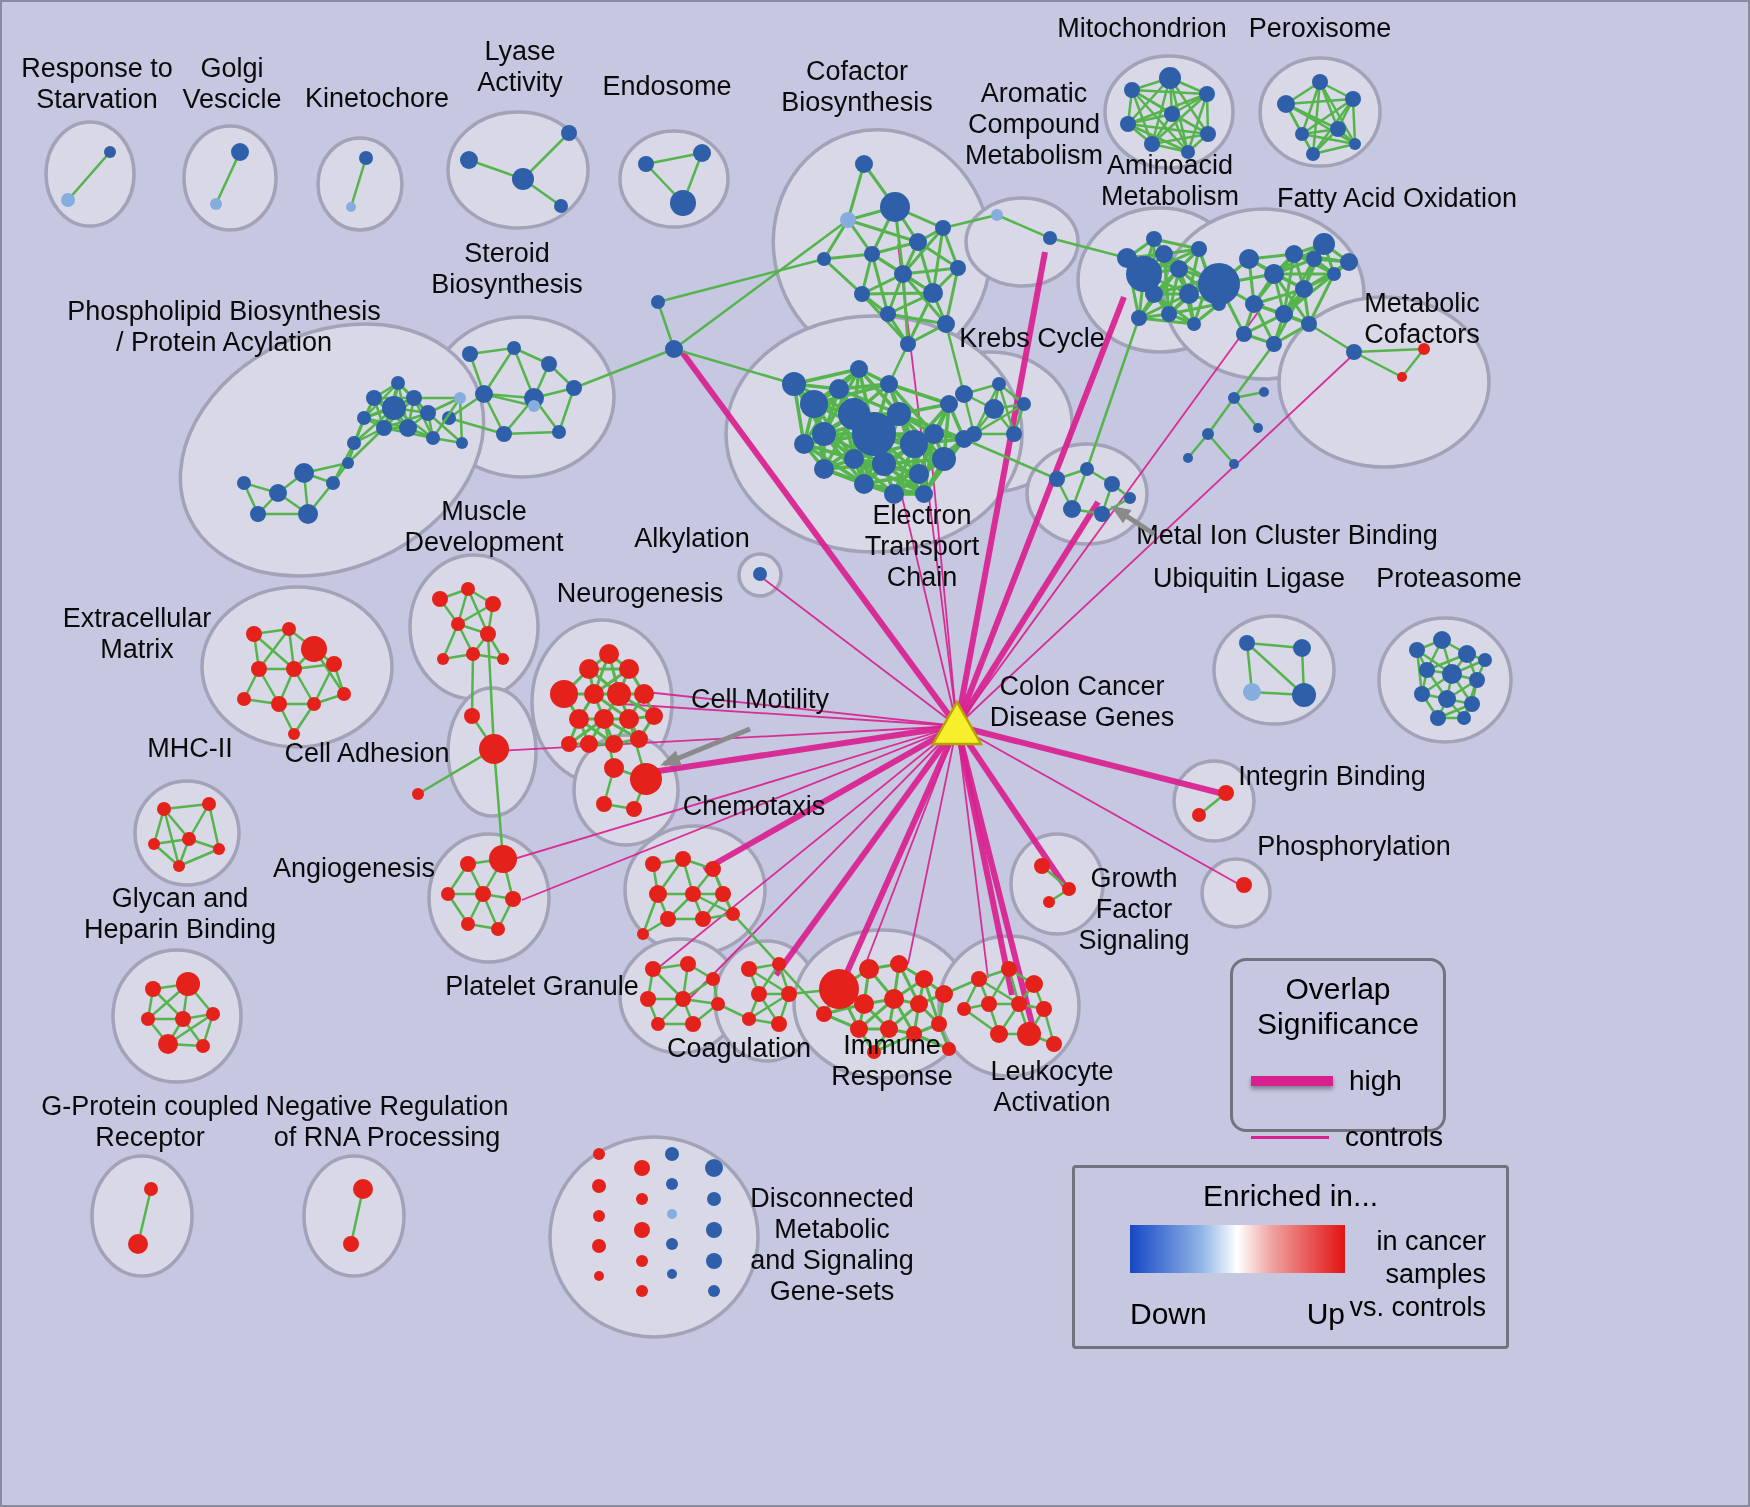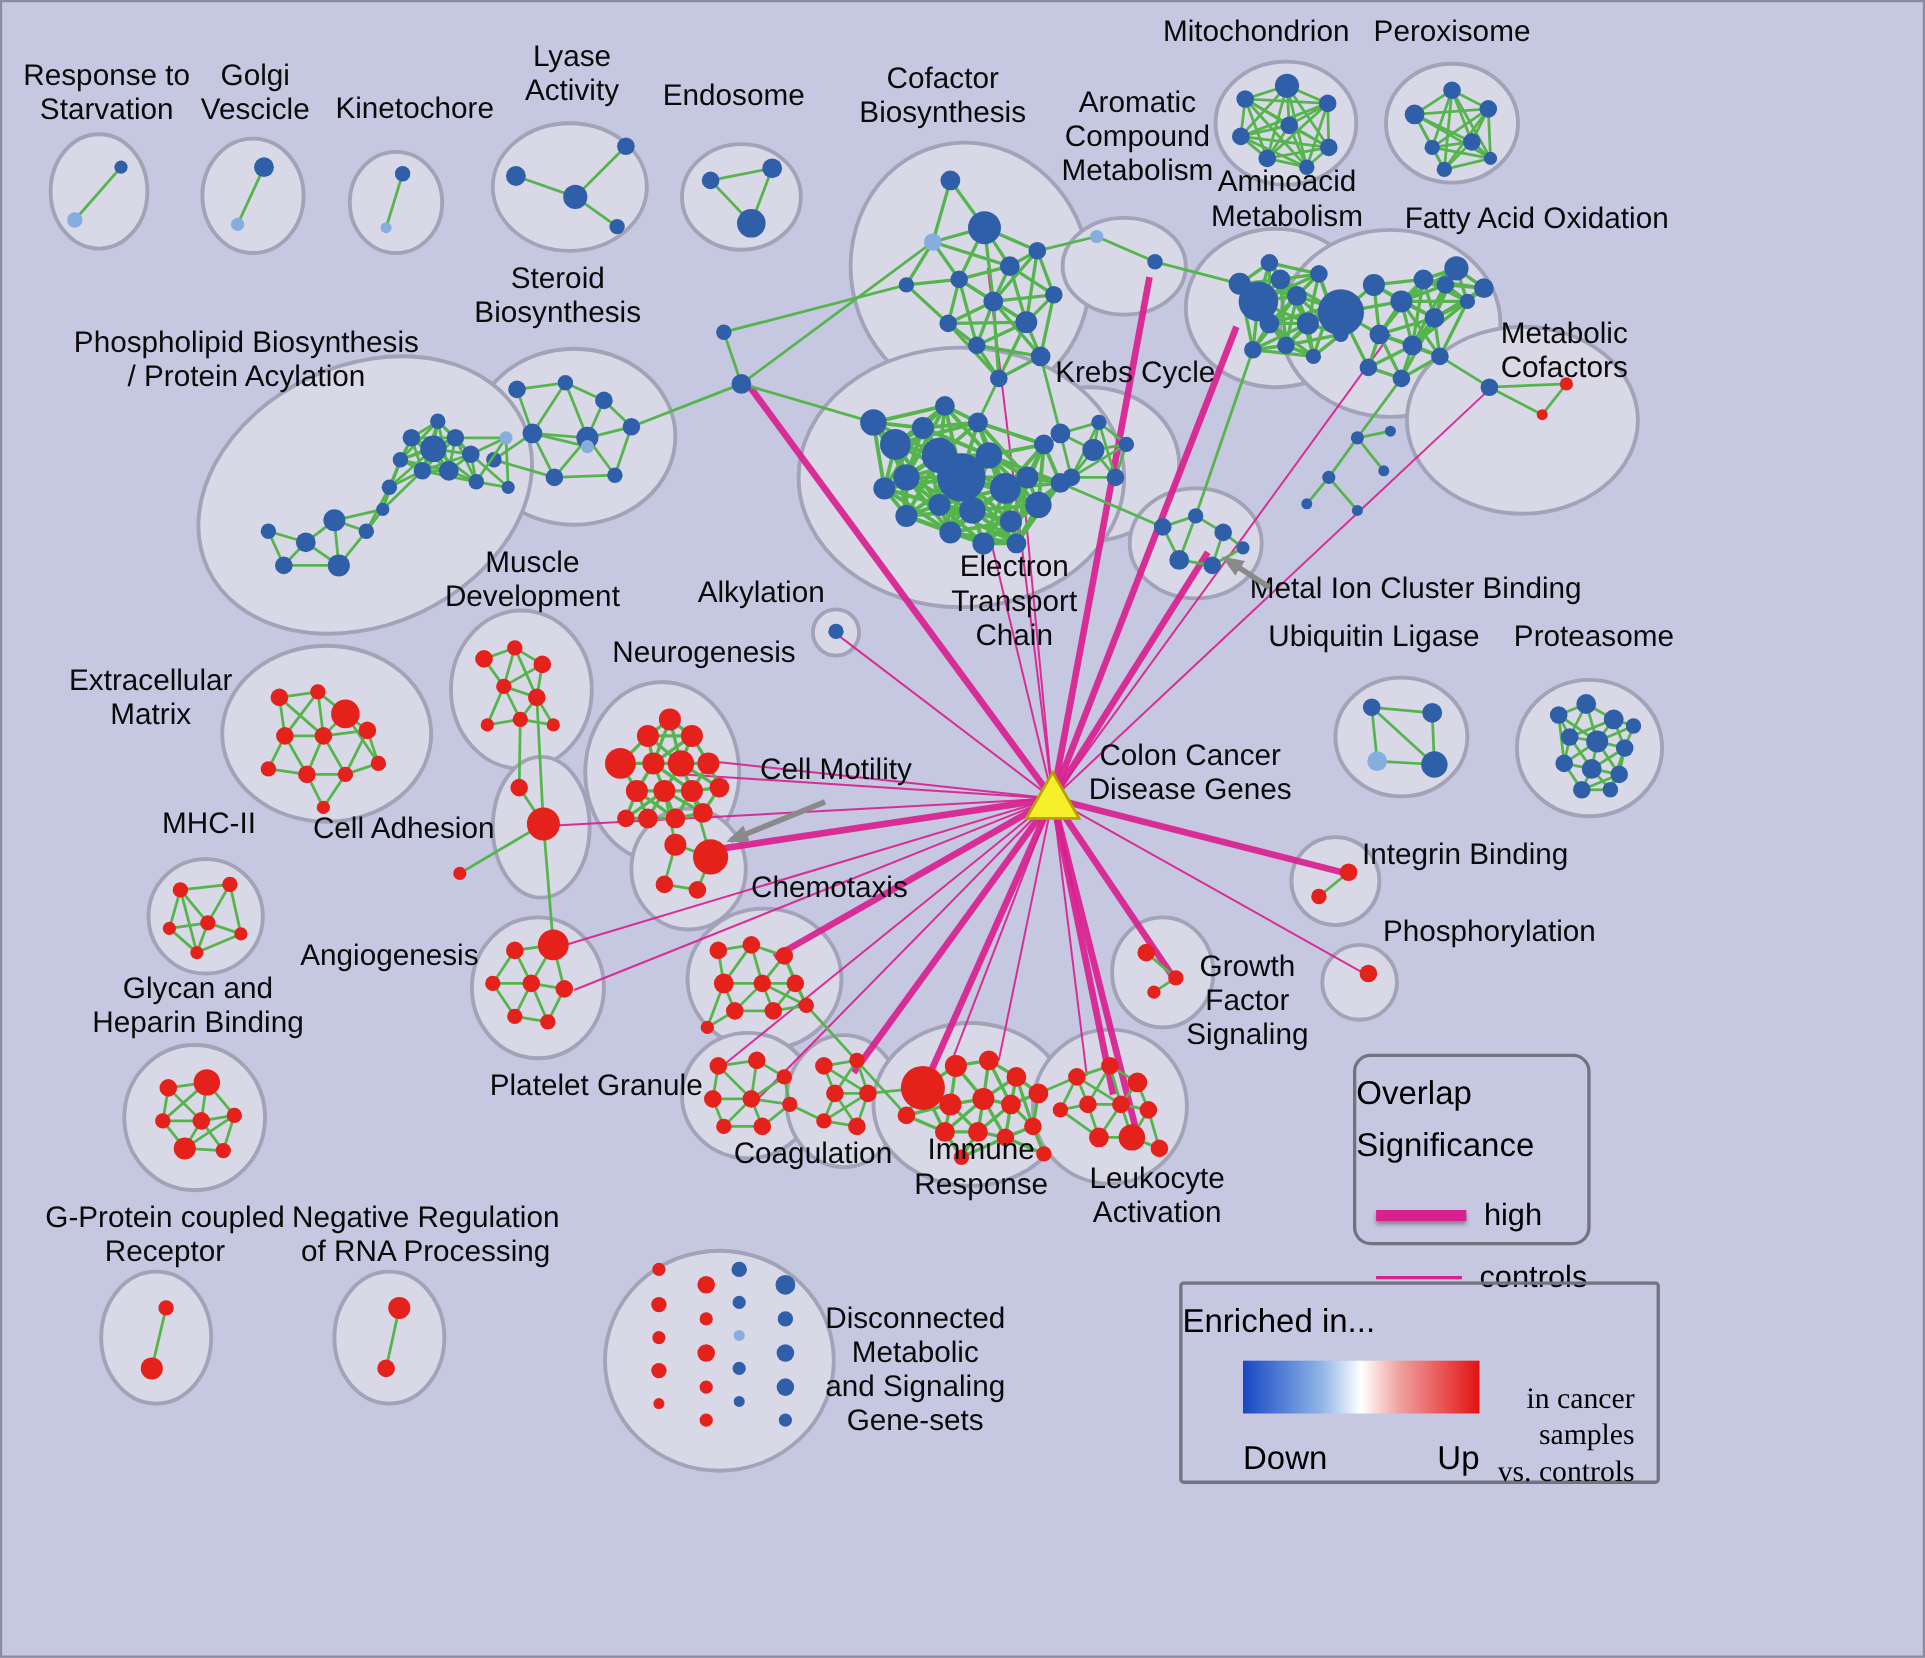--- a/index.html
+++ b/index.html
@@ -1,31 +1,31 @@
 <!DOCTYPE html>
 <html><head>
 <meta charset="utf-8">
 <style>
   html,body{margin:0;padding:0;}
   body{font-family:"Liberation Sans", sans-serif; background:#9a9ab0;}
   #stage{position:relative;width:1750px;height:1507px;background:#c6c7e1;overflow:hidden;border:2px solid #8a8aa0;box-sizing:border-box;}
   #net{position:absolute;left:0;top:0;}
   .legend{position:absolute;box-sizing:border-box;color:#000;}
   .legend-overlap{left:1228px;top:956px;width:216px;height:174px;border:3px solid #73737f;border-radius:16px;}
-  .legend-title{white-space:pre-line;font-size:30px;line-height:47px;text-align:left;margin-top:10px;}
+  .legend-title{white-space:pre-line;font-size:30px;line-height:35px;text-align:center;margin-top:10px;}
   .legend-row{display:flex;align-items:center;gap:16px;padding-left:18px;margin-top:24px;}
   .line-high{display:inline-block;width:82px;height:10px;background:#d9208f;box-shadow:0 3px 4px rgba(40,40,40,.45);}
   .line-moderate{display:inline-block;width:82px;height:3px;background:#d9208f;}
   .legend-row span.lbl{font-size:28px;}
   .legend-enrichment{left:1070px;top:1163px;width:437px;height:184px;border:3px solid #73737f;border-radius:4px;}
   .enrich-body{display:flex;justify-content:space-between;padding:12px 20px 0 55px;}
   .gradient-col{width:215px;}
   .gradient-bar{height:48px;width:215px;background:linear-gradient(to right,#1747c5,#8fb4e6 33%,#ffffff 50%,#efa2a0 66%,#e21212);}
   .gradient-ends{display:flex;justify-content:space-between;font-size:30px;margin-top:24px;}
-  .enrich-note{white-space:pre-line;font-size:27px;line-height:33px;text-align:right;margin-top:18px;font-family:Liberation Serif, serif;}
+  .enrich-note{white-space:pre-line;font-size:27px;line-height:33px;text-align:right;}
 </style>
 </head>
 <body>
 
 <div id="stage">
   <svg id="net" width="1750" height="1507" viewBox="0 0 1750 1507">
       <defs>
         <marker id="arrowhead" markerUnits="userSpaceOnUse" markerWidth="22" markerHeight="18" refX="16" refY="8" orient="auto">
           <path d="M0,0 L20,8 L0,16 Z" fill="#8a8a8a"></path>
         </marker>

